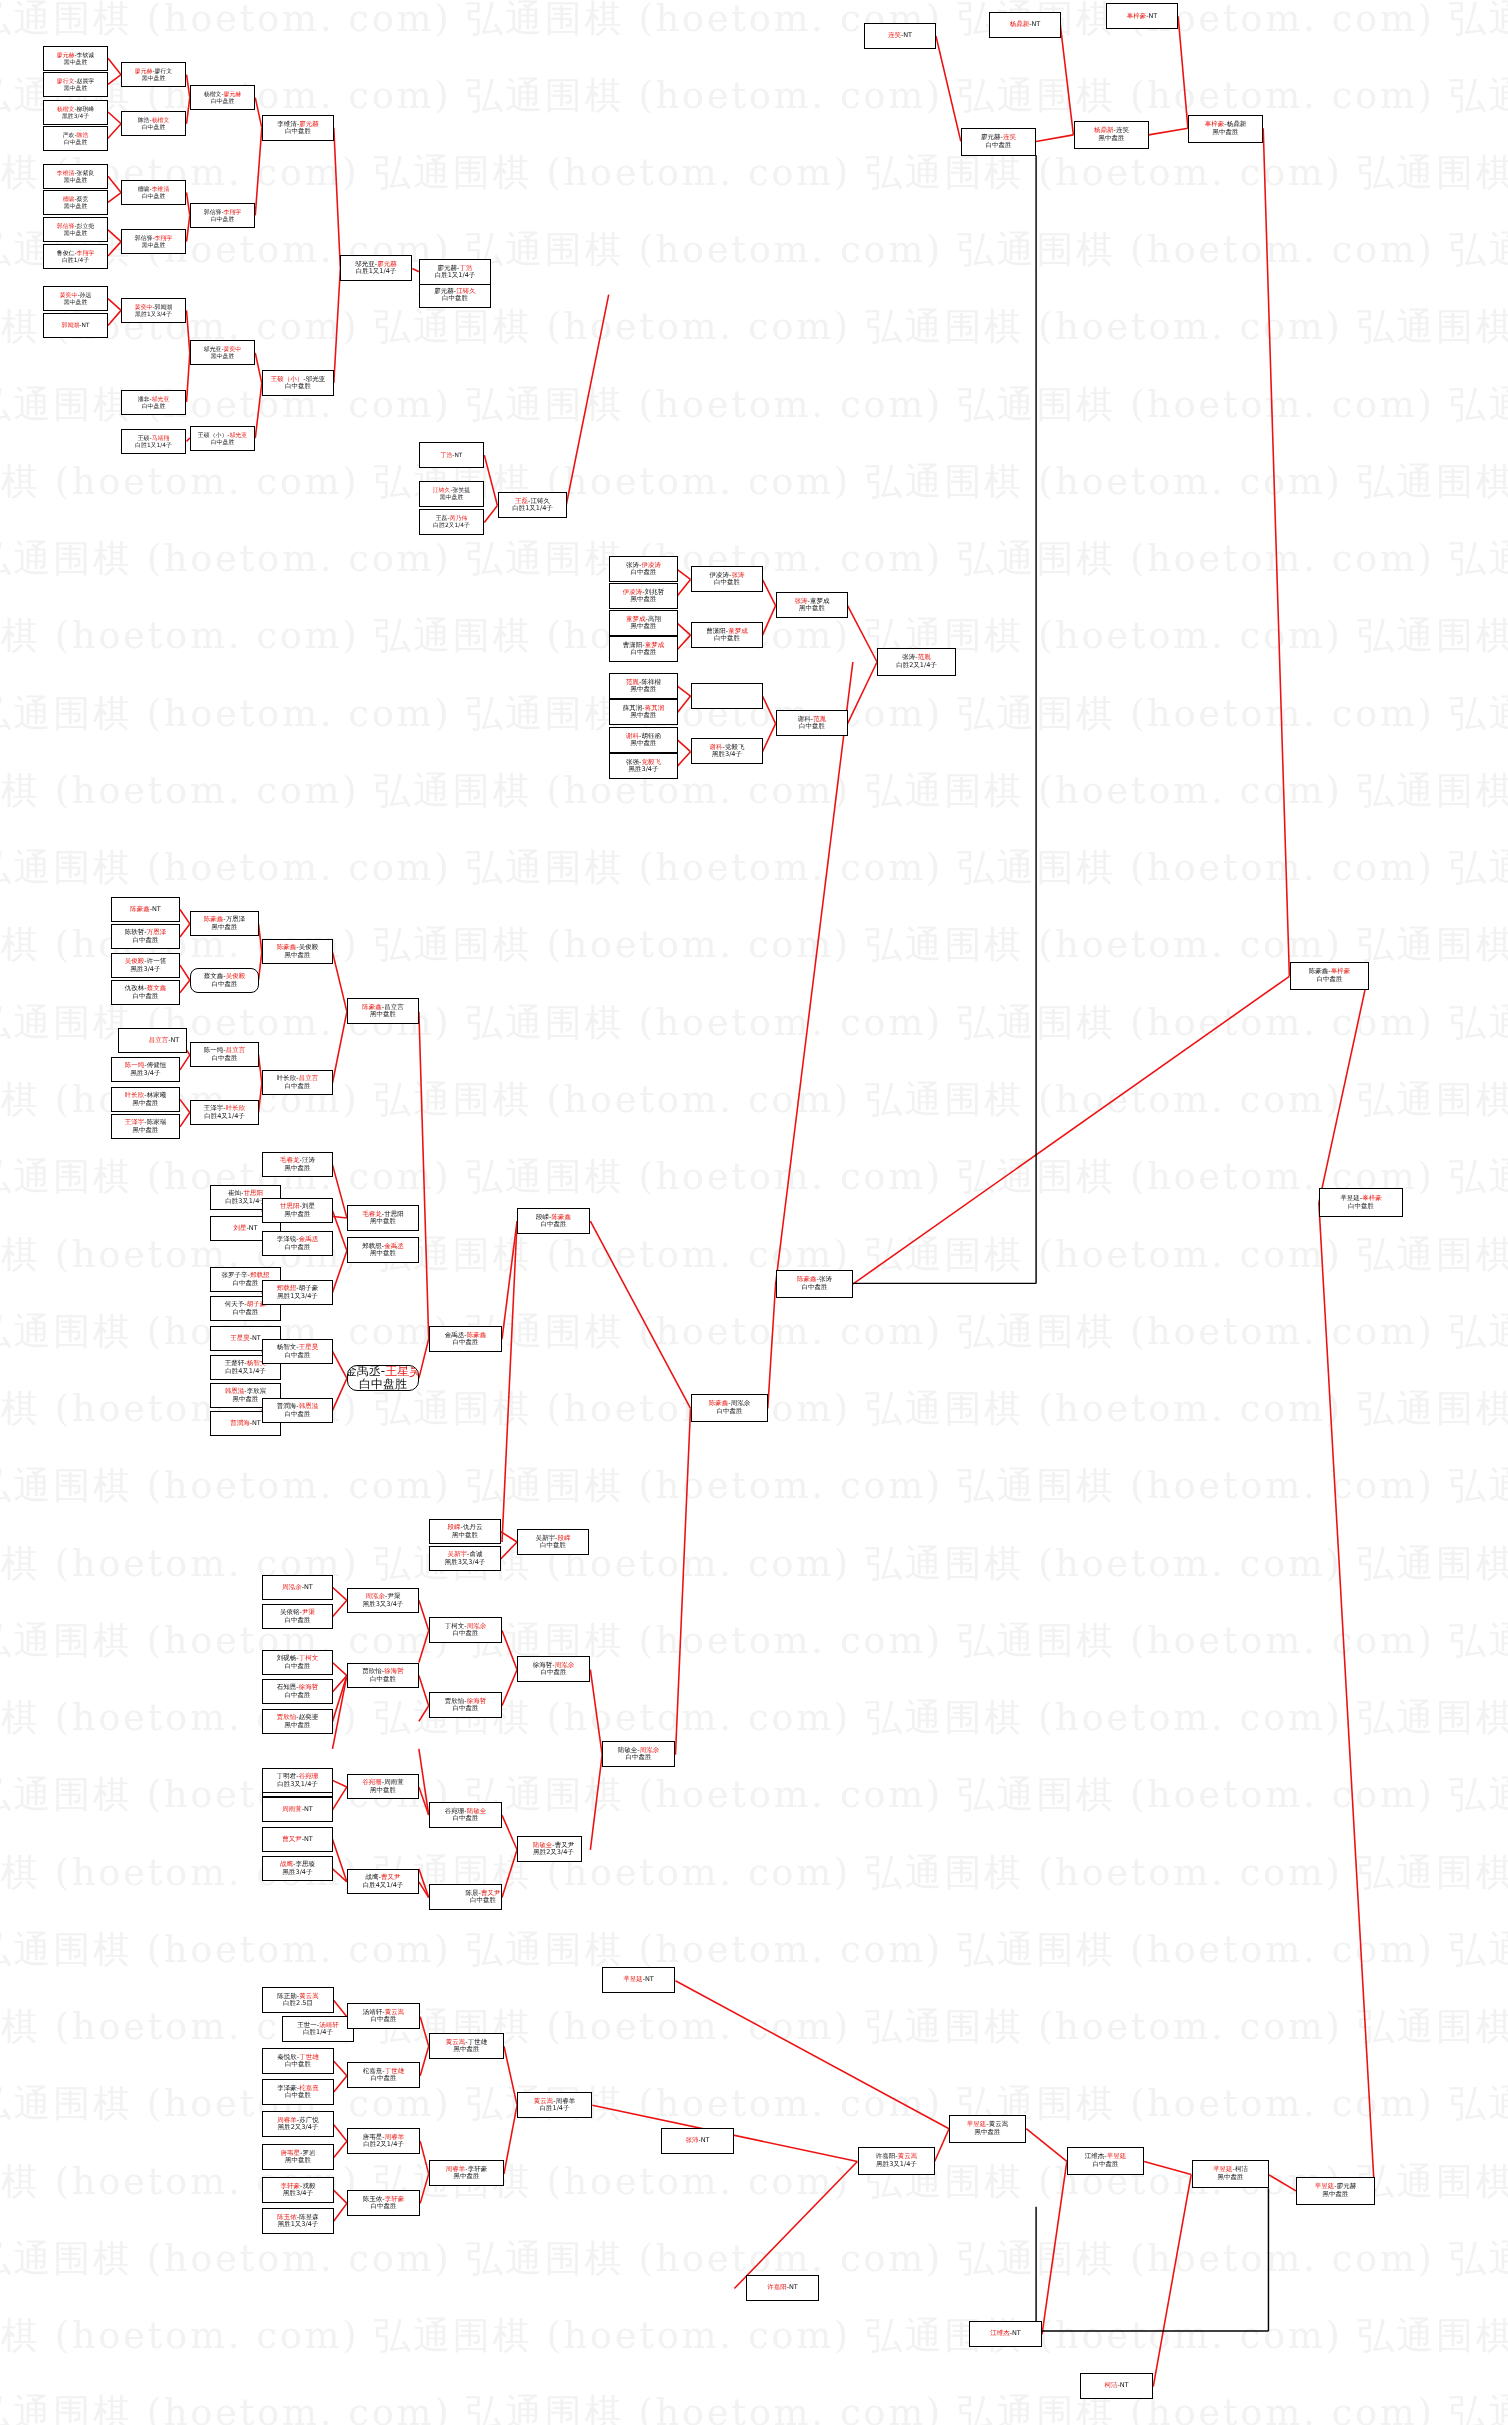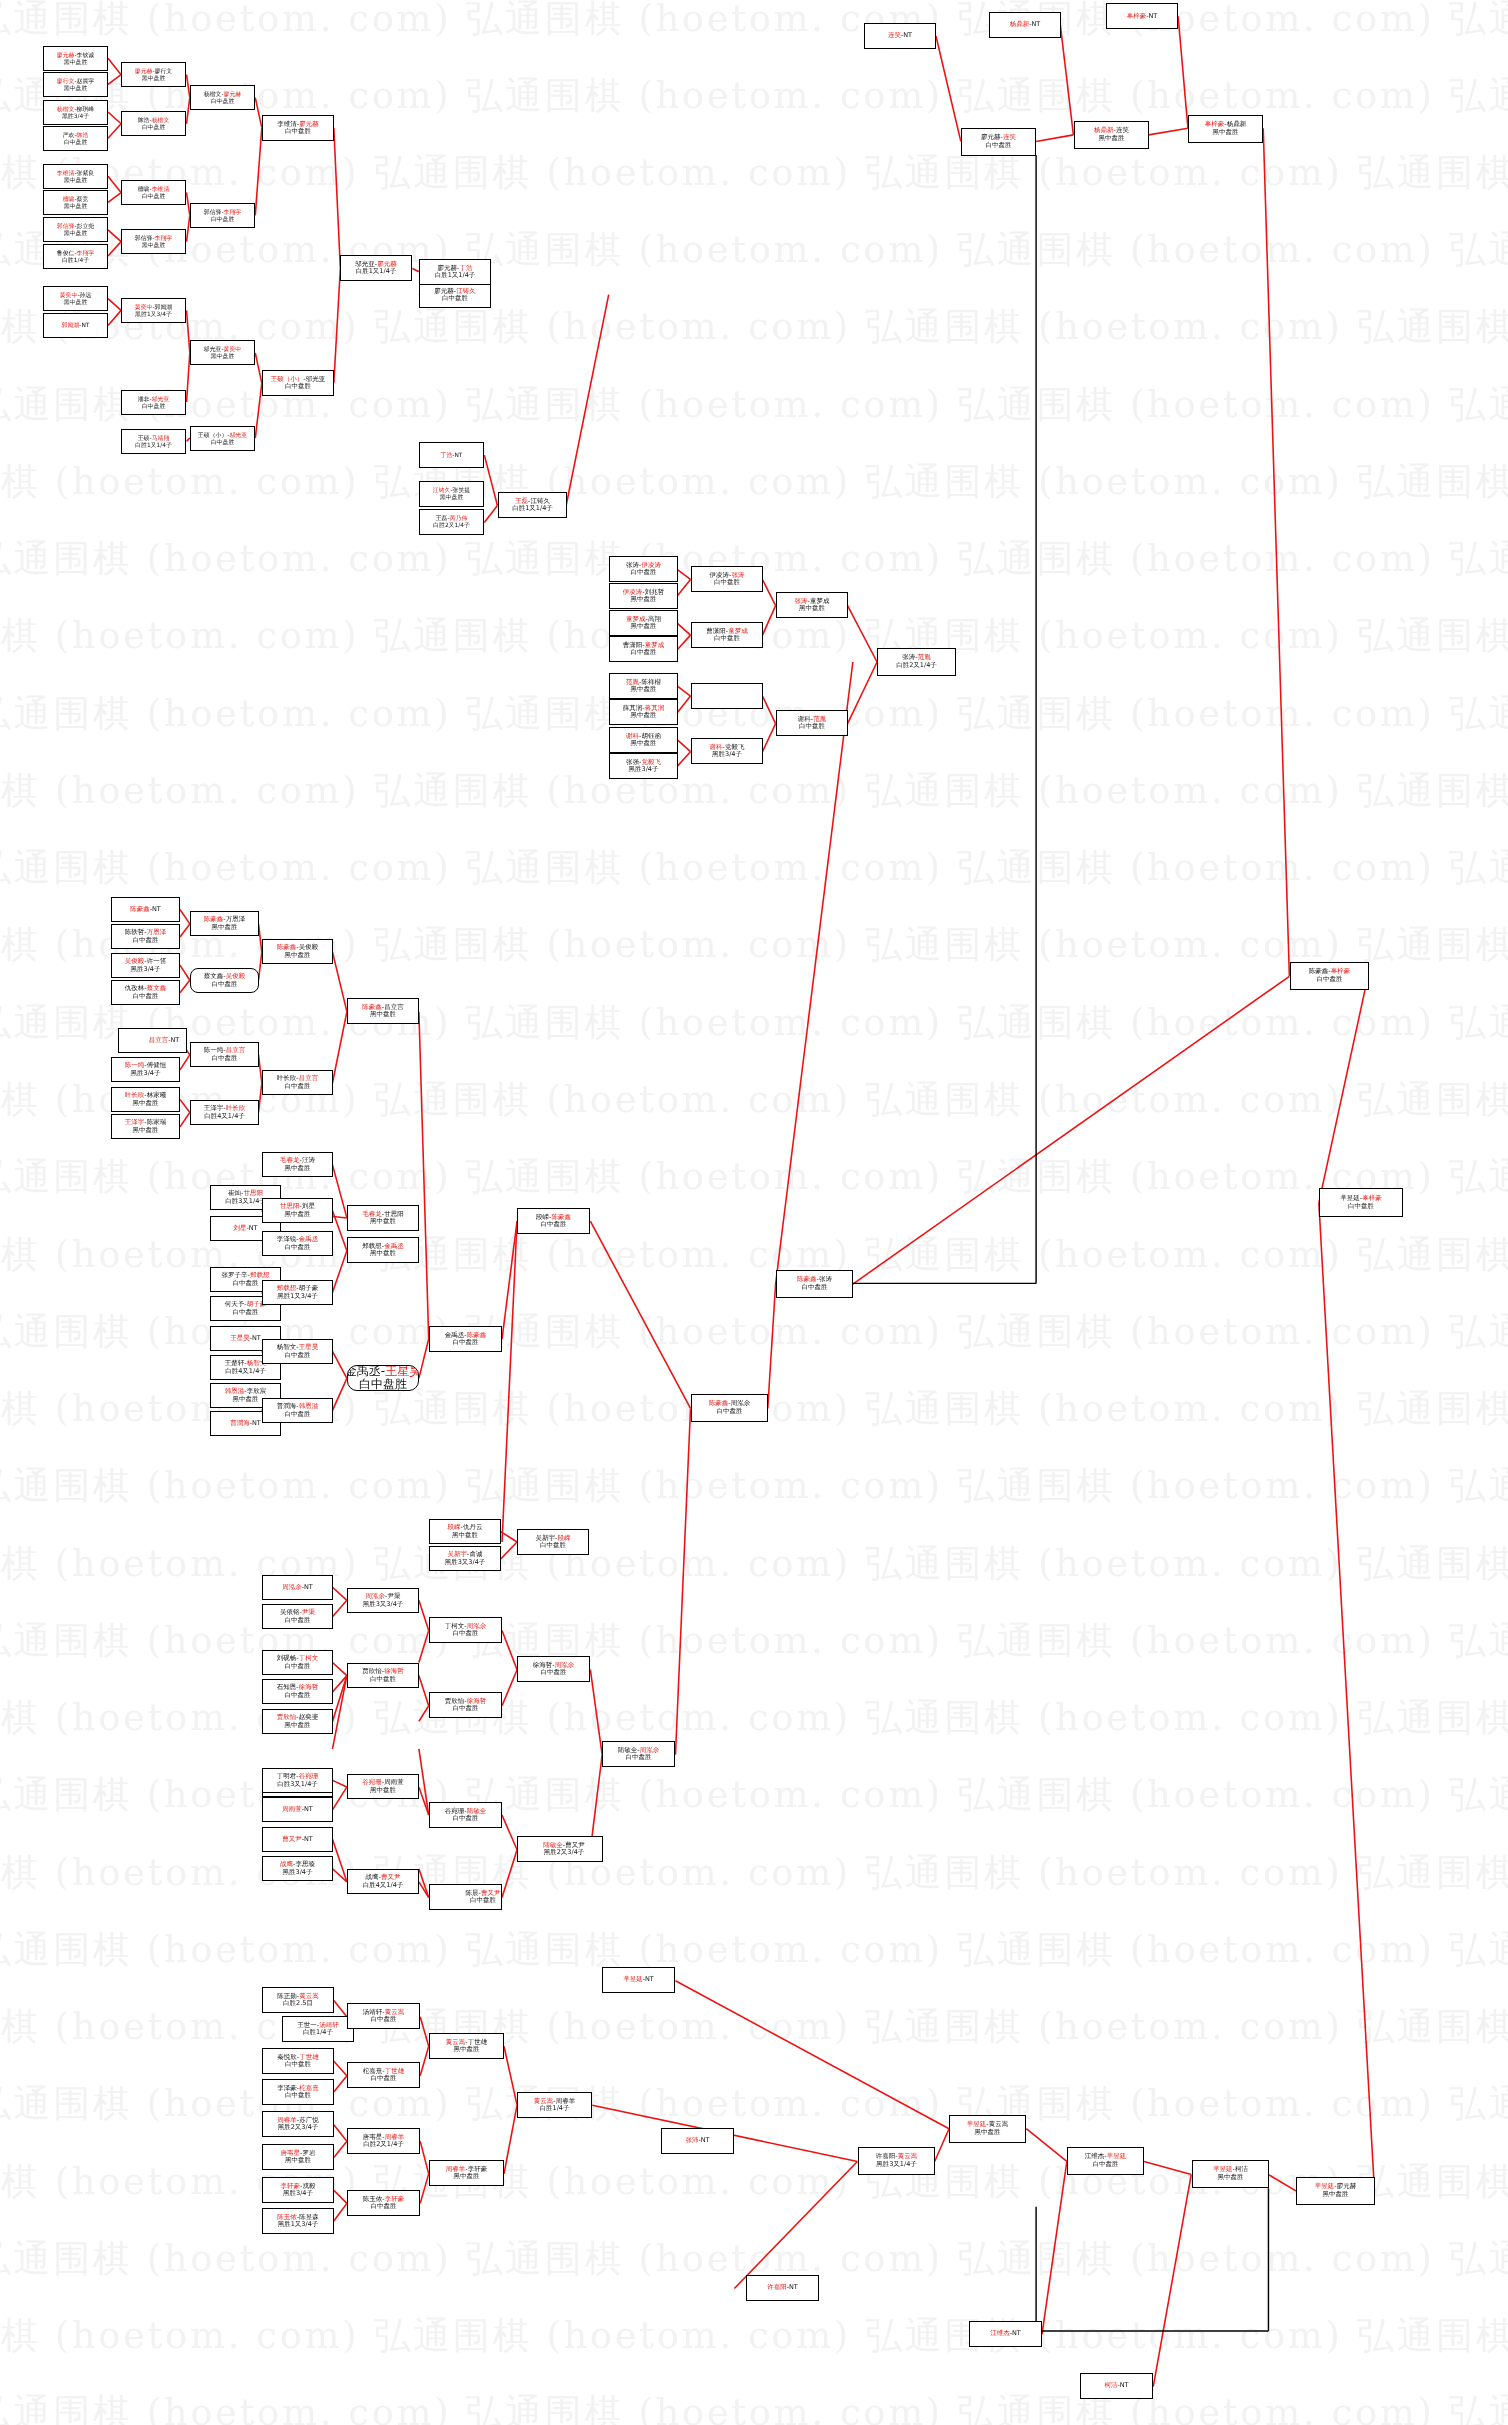--- a/index.html
+++ b/index.html
@@ -613,21 +613,21 @@
         <span class="ln2">白中盘胜</span>
       </div>
       <div class="mb" style="left: 429px; top: 1884px; width: 73px; height: 26px; font-size: 6.5px; padding-left: 35px;">
         <span class="ln1"><span class="l">陈晨</span><span class="sep">-</span><span class="w">曹又尹</span></span>
         <span class="ln2">白中盘胜</span>
       </div>
       <div class="mb" style="left: 517px; top: 1656px; width: 73px; height: 26px; font-size: 6.5px;">
         <span class="ln1"><span class="l">徐海哲</span><span class="sep">-</span><span class="w">周泓余</span></span>
         <span class="ln2">白中盘胜</span>
       </div>
-      <div class="mb" style="left: 517px; top: 1836px; width: 86px; height: 26px; font-size: 6.5px; padding-left: 8px;">
+      <div class="mb" style="left: 517px; top: 1836px; width: 65px; height: 26px; font-size: 6.5px; padding-left: 8px;">
         <span class="ln1"><span class="w">陆敏全</span><span class="sep">-</span><span class="l">曹又尹</span></span>
         <span class="ln2">黑胜2又3/4子</span>
       </div>
       <div class="mb" style="left: 602px; top: 1741px; width: 73px; height: 26px; font-size: 6.5px;">
         <span class="ln1"><span class="l">陆敏全</span><span class="sep">-</span><span class="w">周泓余</span></span>
         <span class="ln2">白中盘胜</span>
       </div>
       <div class="mb" style="left: 691px; top: 1394px; width: 77px; height: 27.5px; font-size: 6.5px;">
         <span class="ln1"><span class="w">陈豪鑫</span><span class="sep">-</span><span class="l">周泓余</span></span>
         <span class="ln2">白中盘胜</span>

